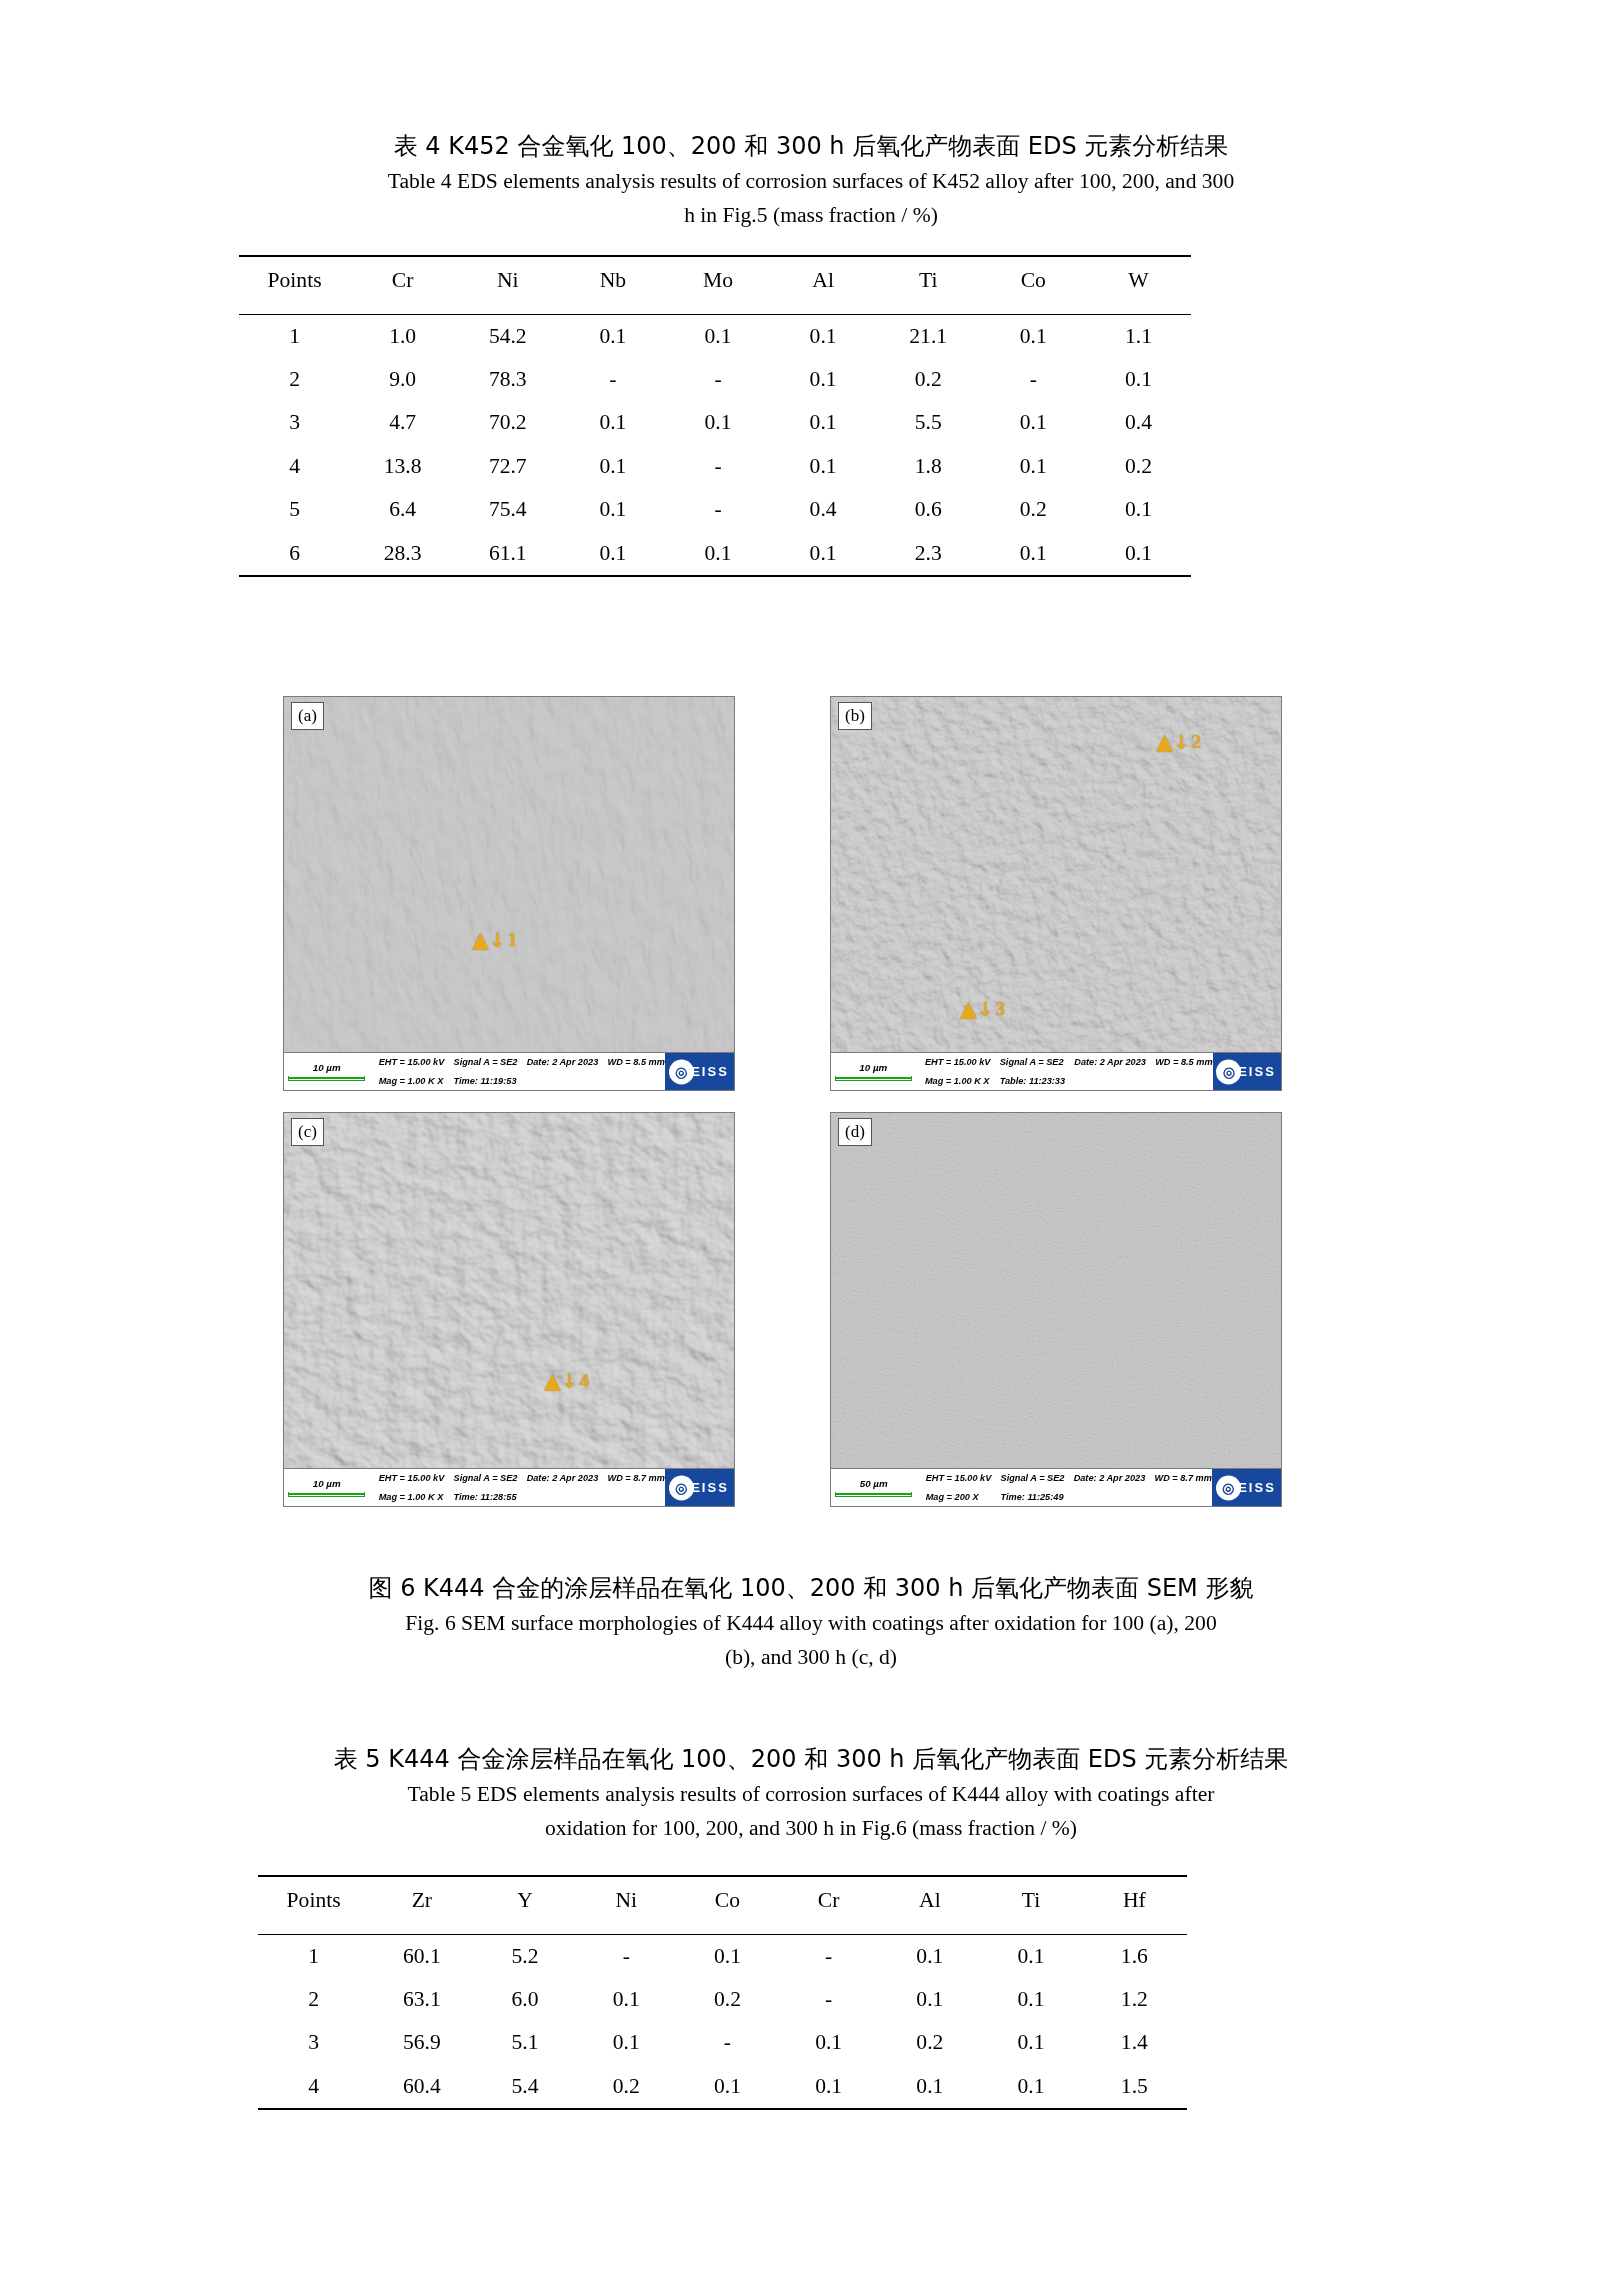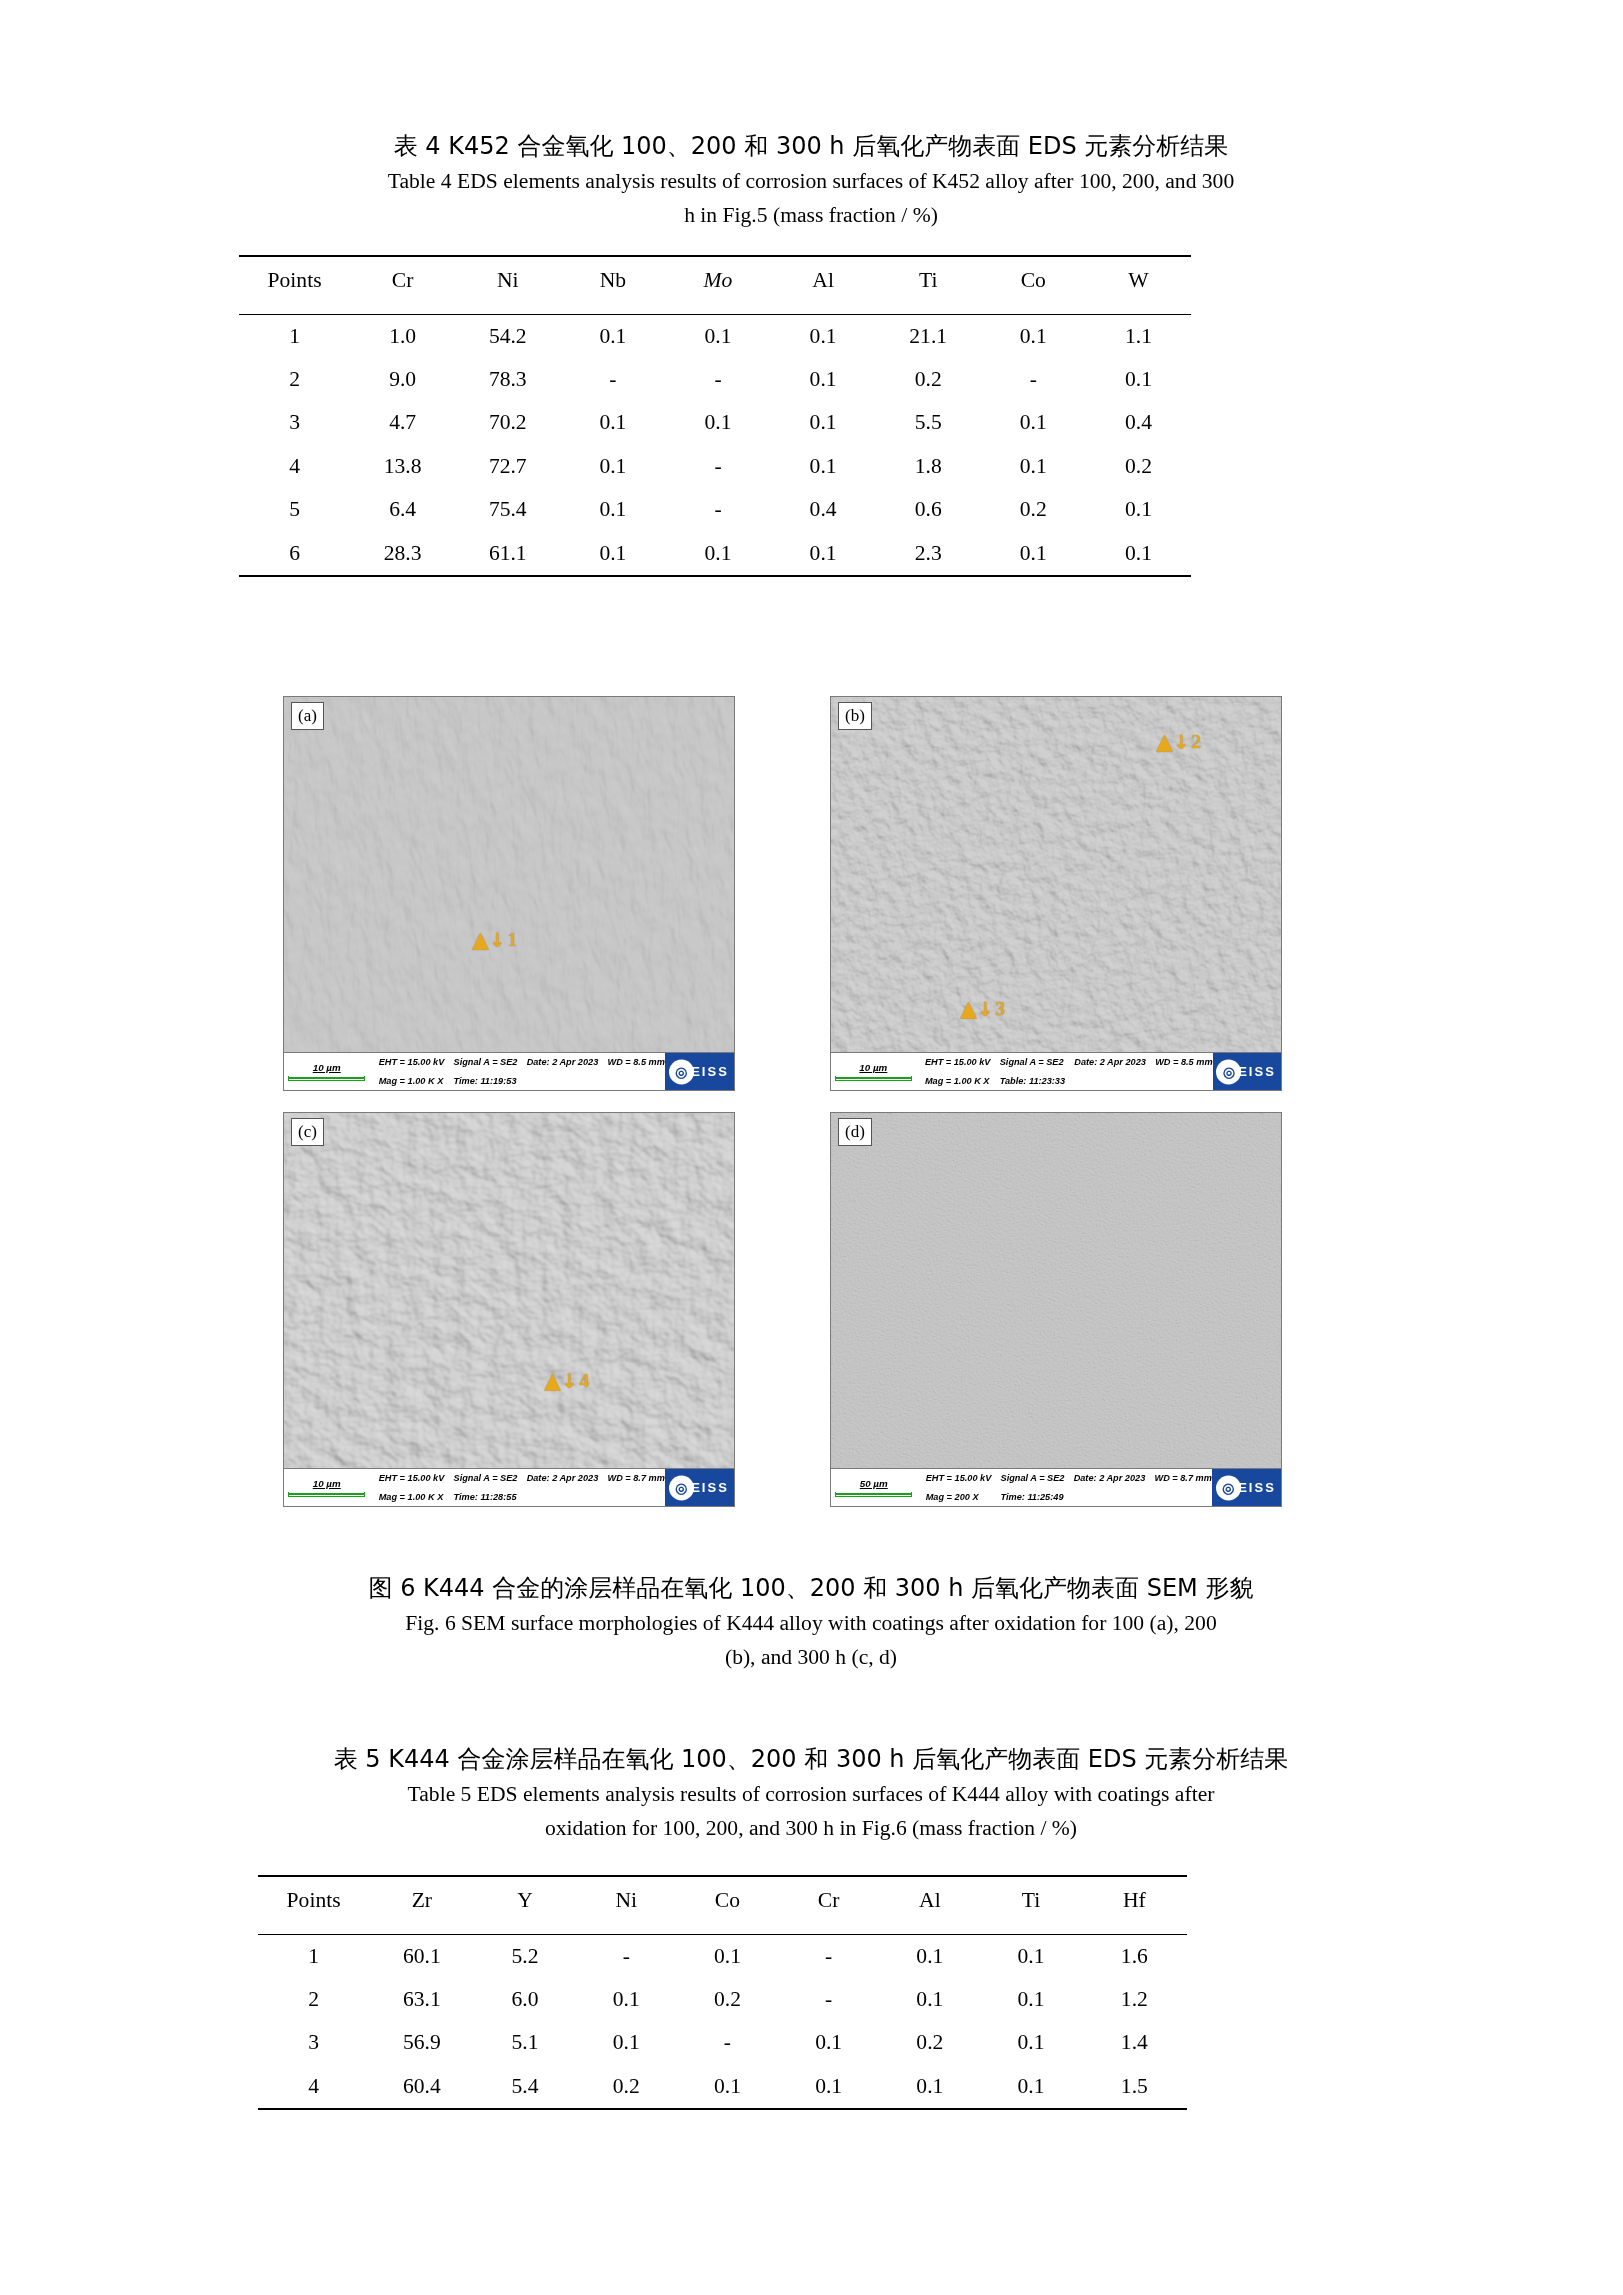--- a/index.html
+++ b/index.html
@@ -114,21 +114,20 @@
     z-index: 7;
   }
   .bar-scale {
     width: 98px;
     display: flex;
     flex-direction: column;
     justify-content: center;
     align-items: center;
     padding: 1.3px 2.6px;
     box-sizing: border-box;
-    text-decoration: underline;
   }
   .bar-scale .sc-text {
     font-size: 9.8px;
     font-style: italic;
     font-weight: bold;
     margin-bottom: 2.6px;
   }
   .bar-scale .sc-line {
     width: 77px;
     height: 4.6px;
@@ -204,21 +203,21 @@
     <div class="caption-en">h in Fig.5 (mass fraction / %)</div>
   </div>
 
   <table class="data-table" style="position:absolute; left:239px; top:255px; width:952px;">
     <thead>
       <tr>
         <th style="width:111px;">Points</th>
         <th style="width:105px;">Cr</th>
         <th style="width:105px;">Ni</th>
         <th style="width:105px;">Nb</th>
-        <th style="width:105px;font-style:italic;">Mo</th>
+        <th style="width:105px;">Mo</th>
         <th style="width:105px;">Al</th>
         <th style="width:105px;">Ti</th>
         <th style="width:105px;">Co</th>
         <th style="width:105px;">W</th>
       </tr>
     </thead>
     <tbody>
       <tr>
         <td>1</td>
         <td>1.0</td>

